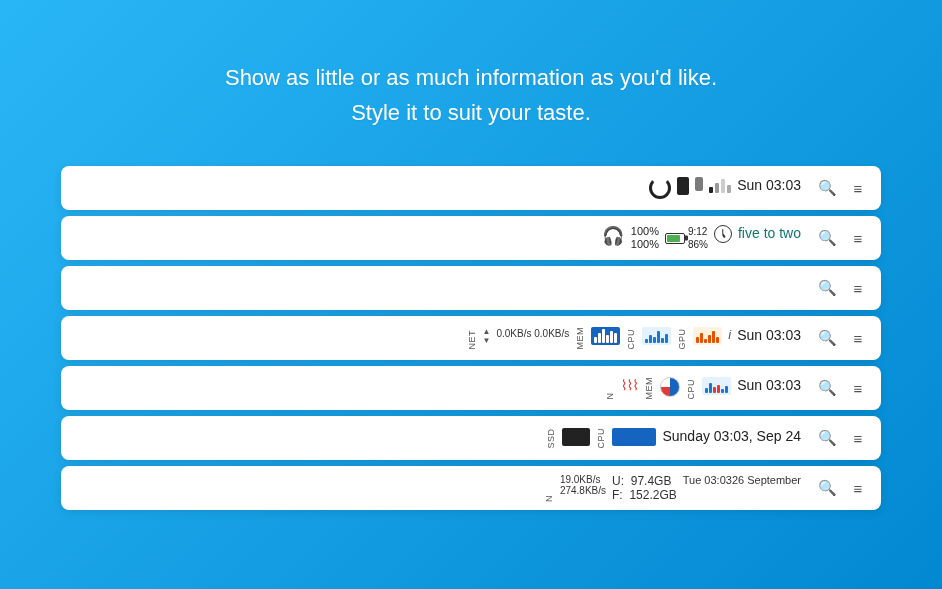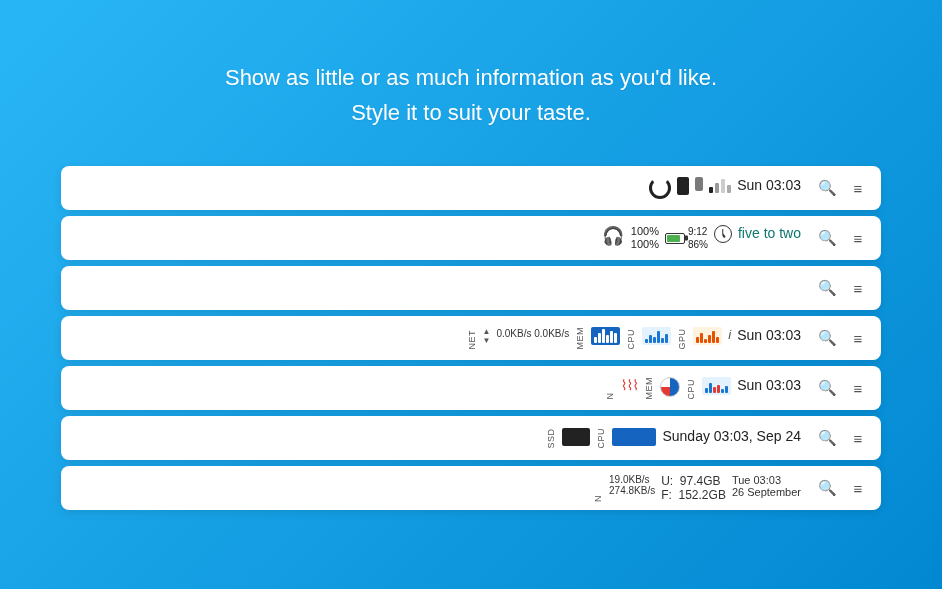--- a/index.html
+++ b/index.html
@@ -312,21 +312,20 @@
 
     .disk-info {
       display: flex;
       flex-direction: column;
       font-size: 12px;
       color: #333;
     }
 
     .date-info {
       display: flex;
-      flex-direction: column;
       font-size: 11px;
       color: #333;
     }
 
     .vertical-label {
       font-size: 9px;
       writing-mode: vertical-rl;
       text-orientation: mixed;
       transform: rotate(180deg);
       color: #555;

